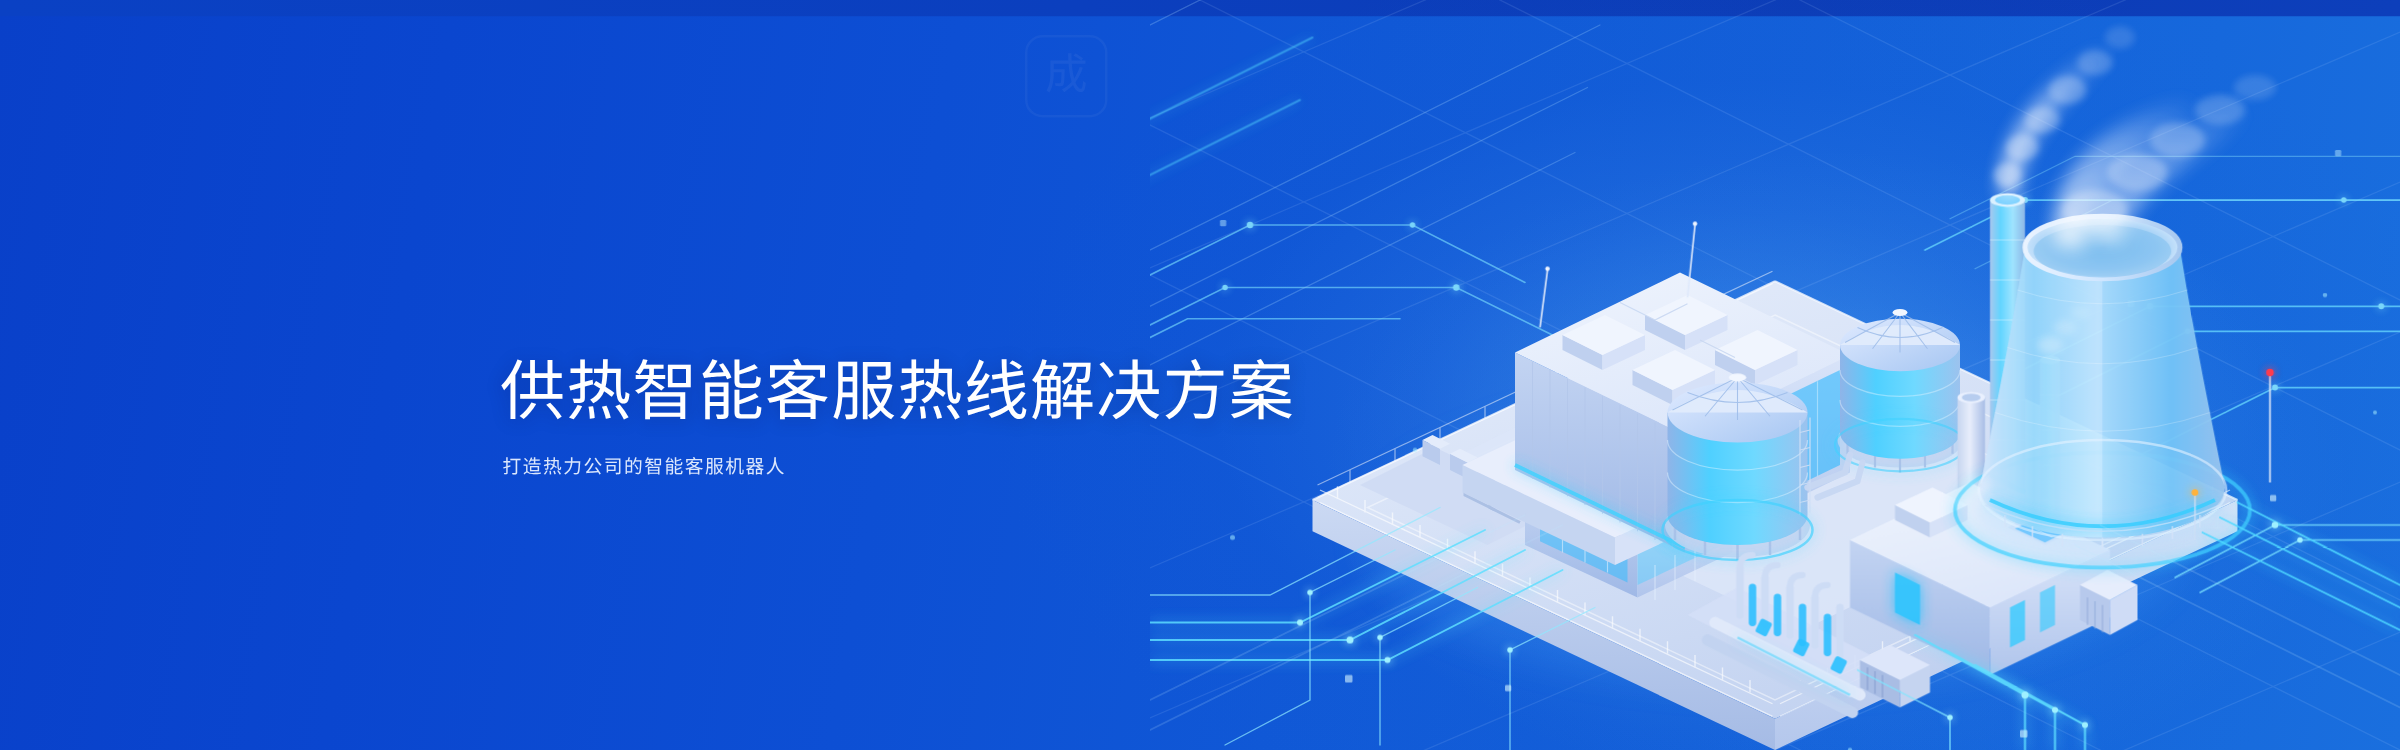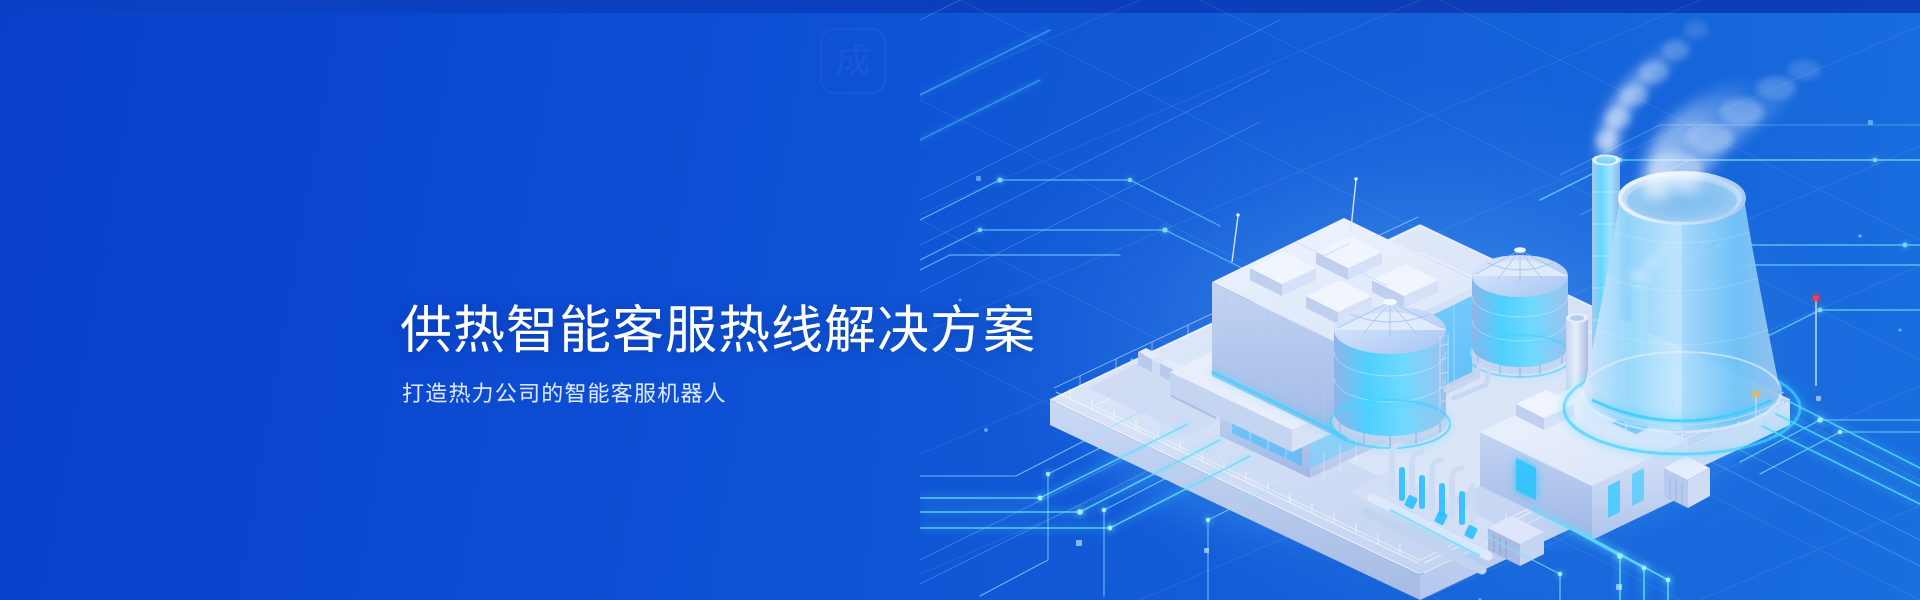--- a/index.html
+++ b/index.html
@@ -86,37 +86,37 @@
     font-size: 34px;
     line-height: 60px;
     text-align: center;
     pointer-events: none;
   }
 
   
   .copy {
     position: absolute;
     left: 400px;
-    top: 302px;
+    top: 286px;
     z-index: 40;
   }
   .headline {
     margin: 0;
     color: #ffffff;
     font-size: 52px;
     font-weight: 400;
     letter-spacing: 1px;
     line-height: 1.1;
     white-space: nowrap;
     text-shadow: 0 2px 14px rgba(0,20,80,0.28);
   }
   .subhead {
     margin: 22px 0 0 2px;
     color: #eaf2ff;
-    font-size: 22px;
+    font-size: 15px;
     font-weight: 400;
     letter-spacing: 1.2px;
     line-height: 1.2;
     white-space: nowrap;
     opacity: 0.94;
   }
 
   
   .artwork {
     position: absolute;

